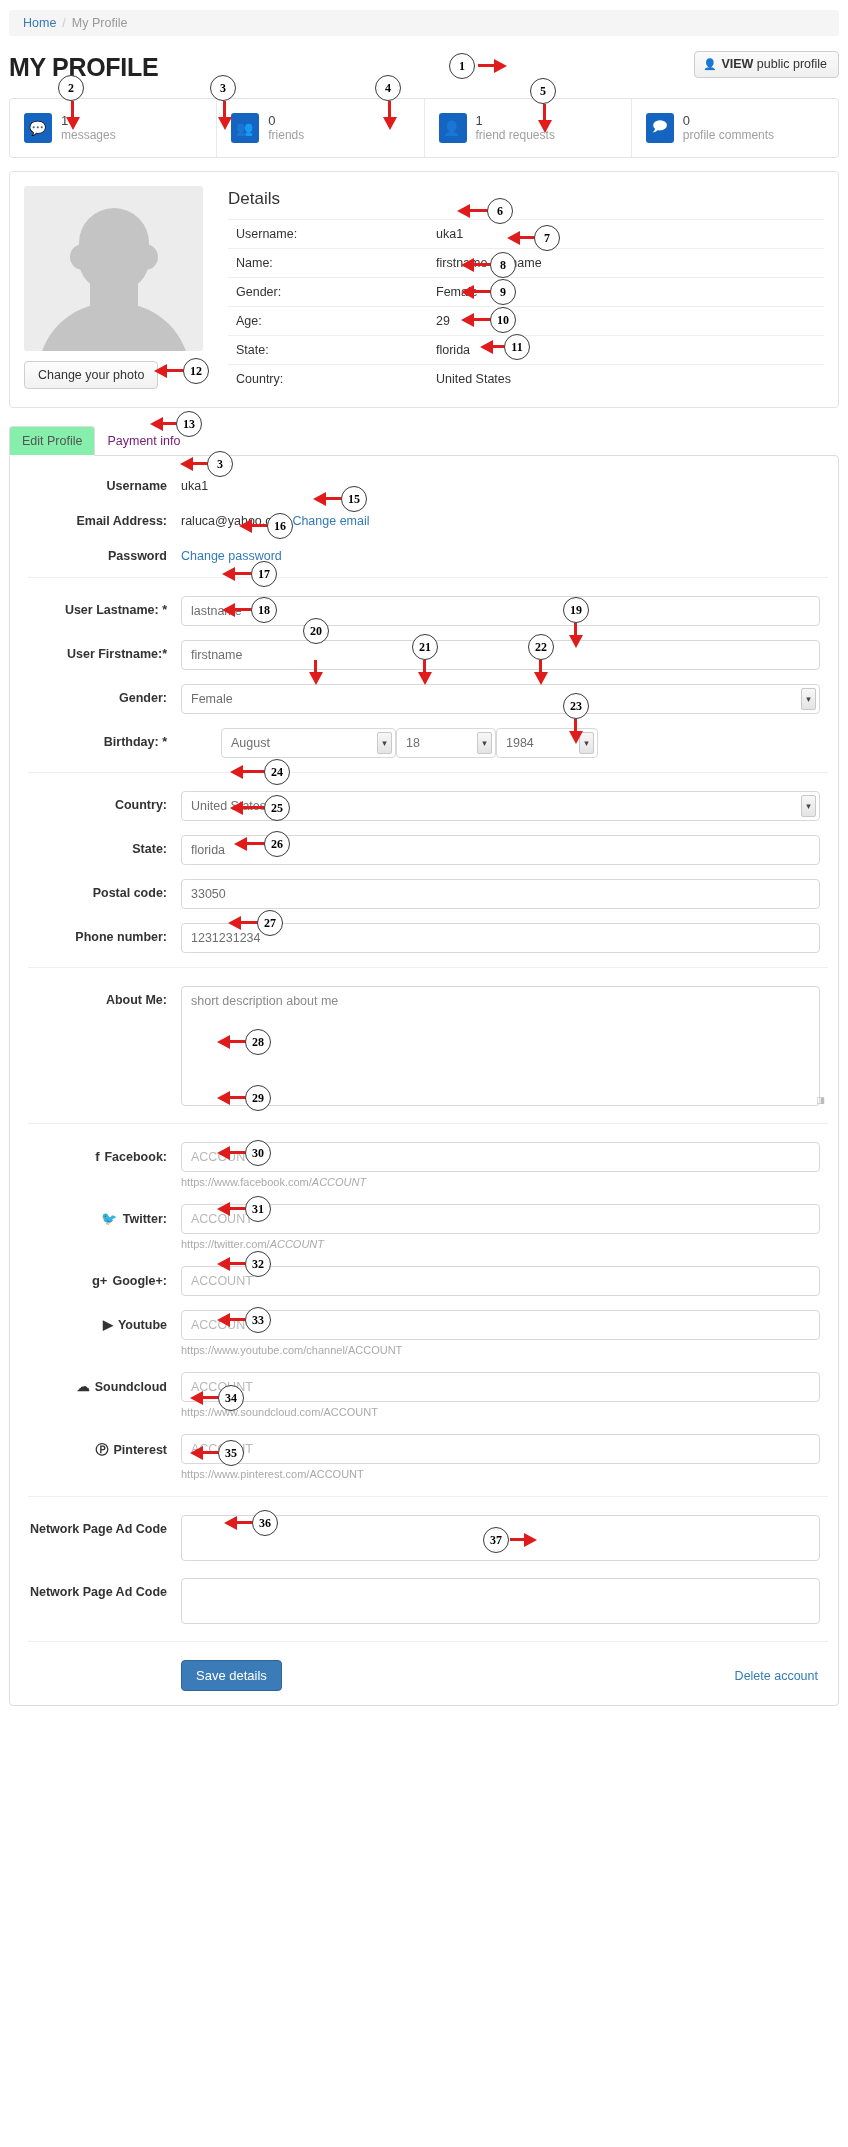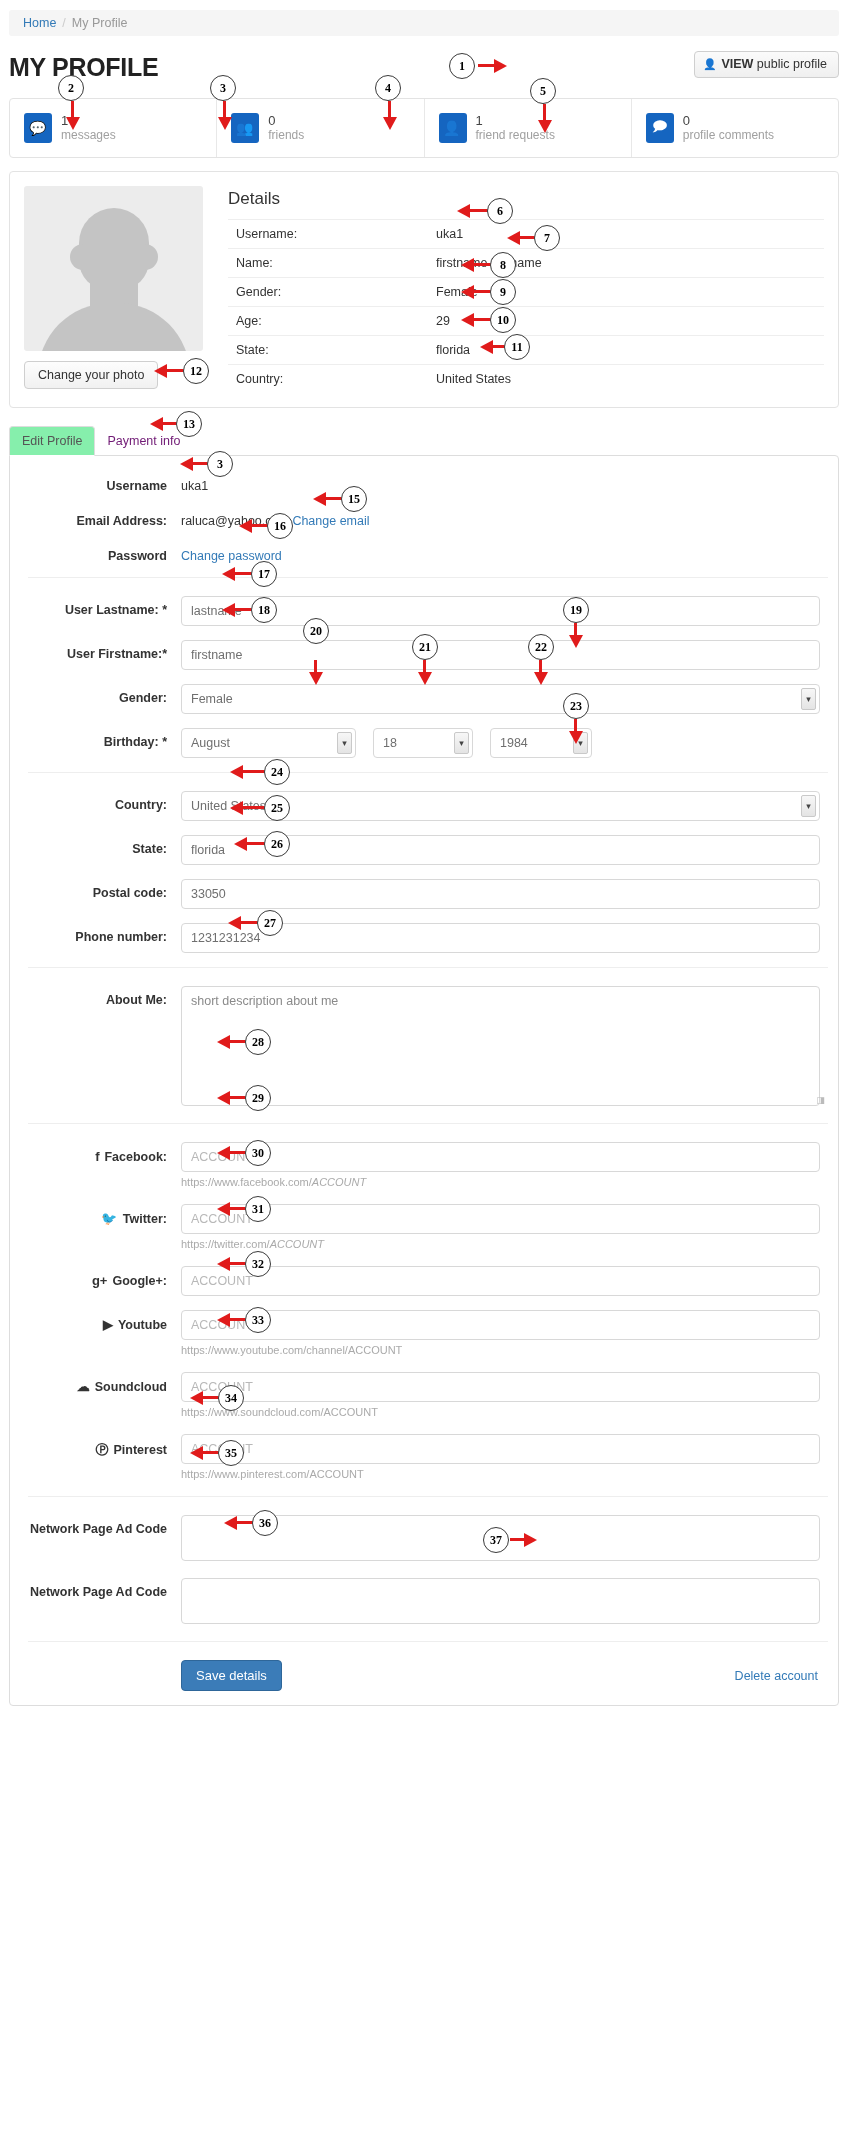--- a/index.html
+++ b/index.html
@@ -263,21 +263,21 @@
     border-radius: 4px;
     background: #fff;
     font-family: "Liberation Sans", sans-serif;
     font-size: 12.5px;
     color: #6f6f6f;
     padding: 7px 9px;
     resize: none;
     outline: none;
   }
 
-  .birthday-row .frm-ctl { display: flex; gap: 17px; }
+  .birthday-row .frm-ctl { display: flex; gap: 0; margin-left: 40px; }
   .b-month { flex: 0 0 175px; }
   .b-day   { flex: 0 0 100px; }
   .b-year  { flex: 0 0 102px; }
 
   hr.sep-line { border: none; border-top: 1px solid #eeeeee; margin: 6px 0 18px 0; }
 
   .helper {
     font-size: 11px;
     color: #aaaaaa;
     margin-top: 4px;

